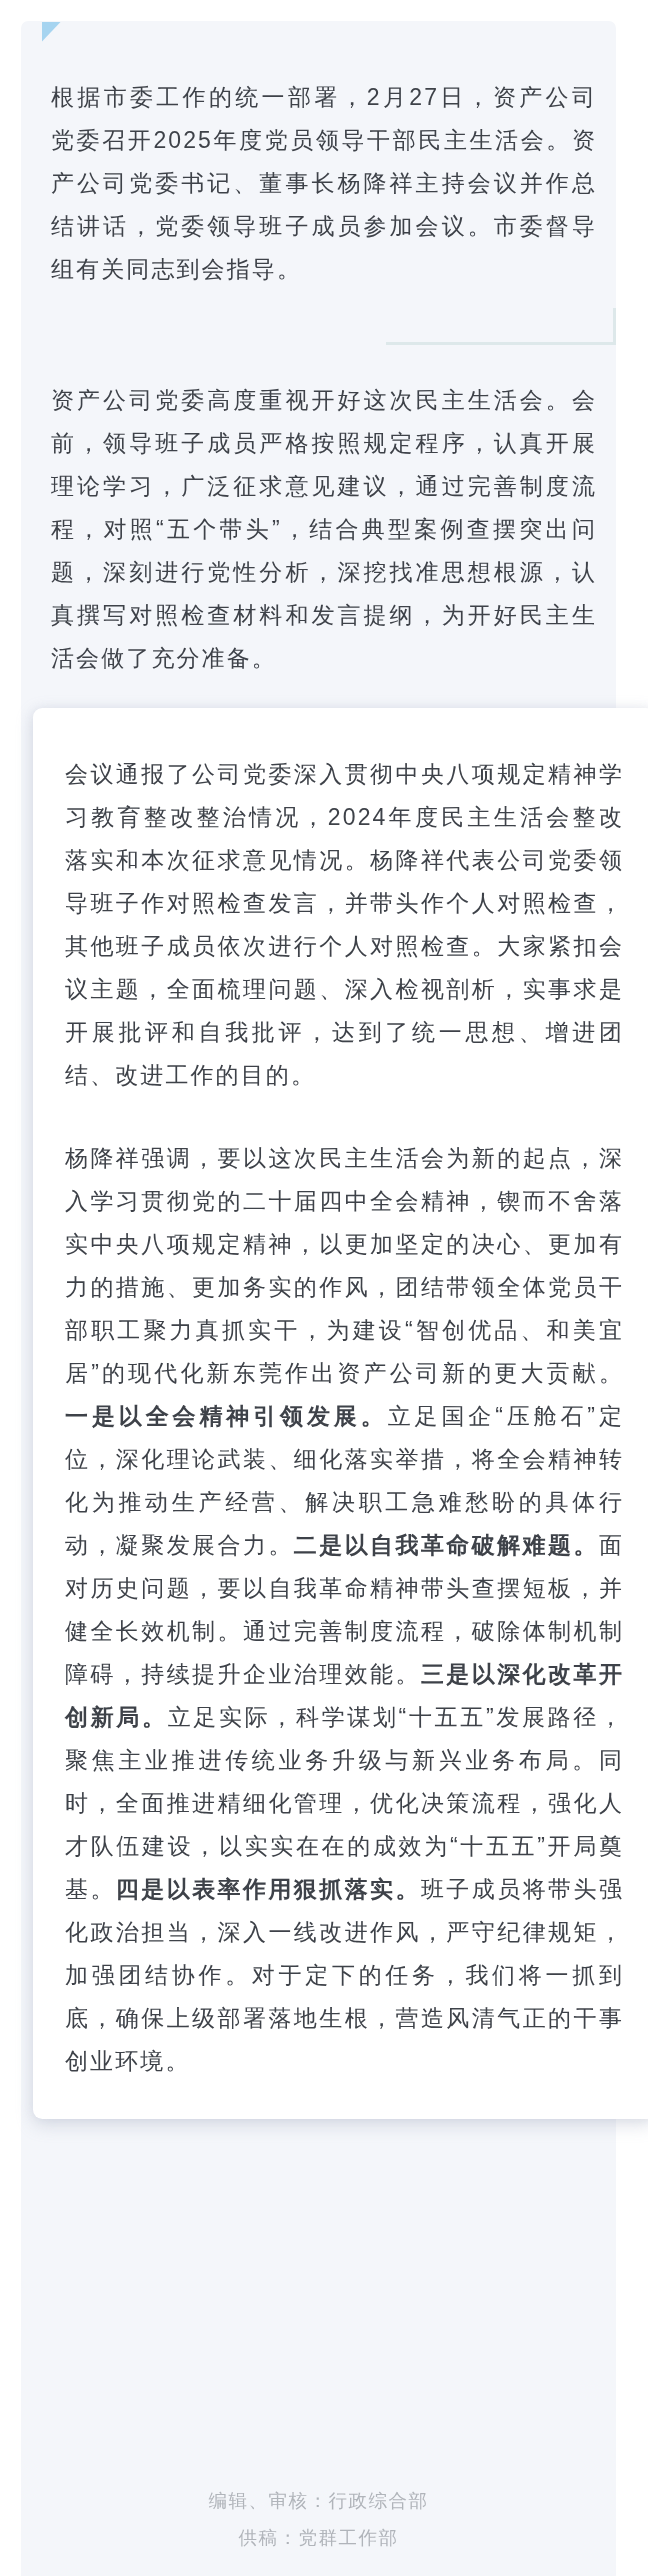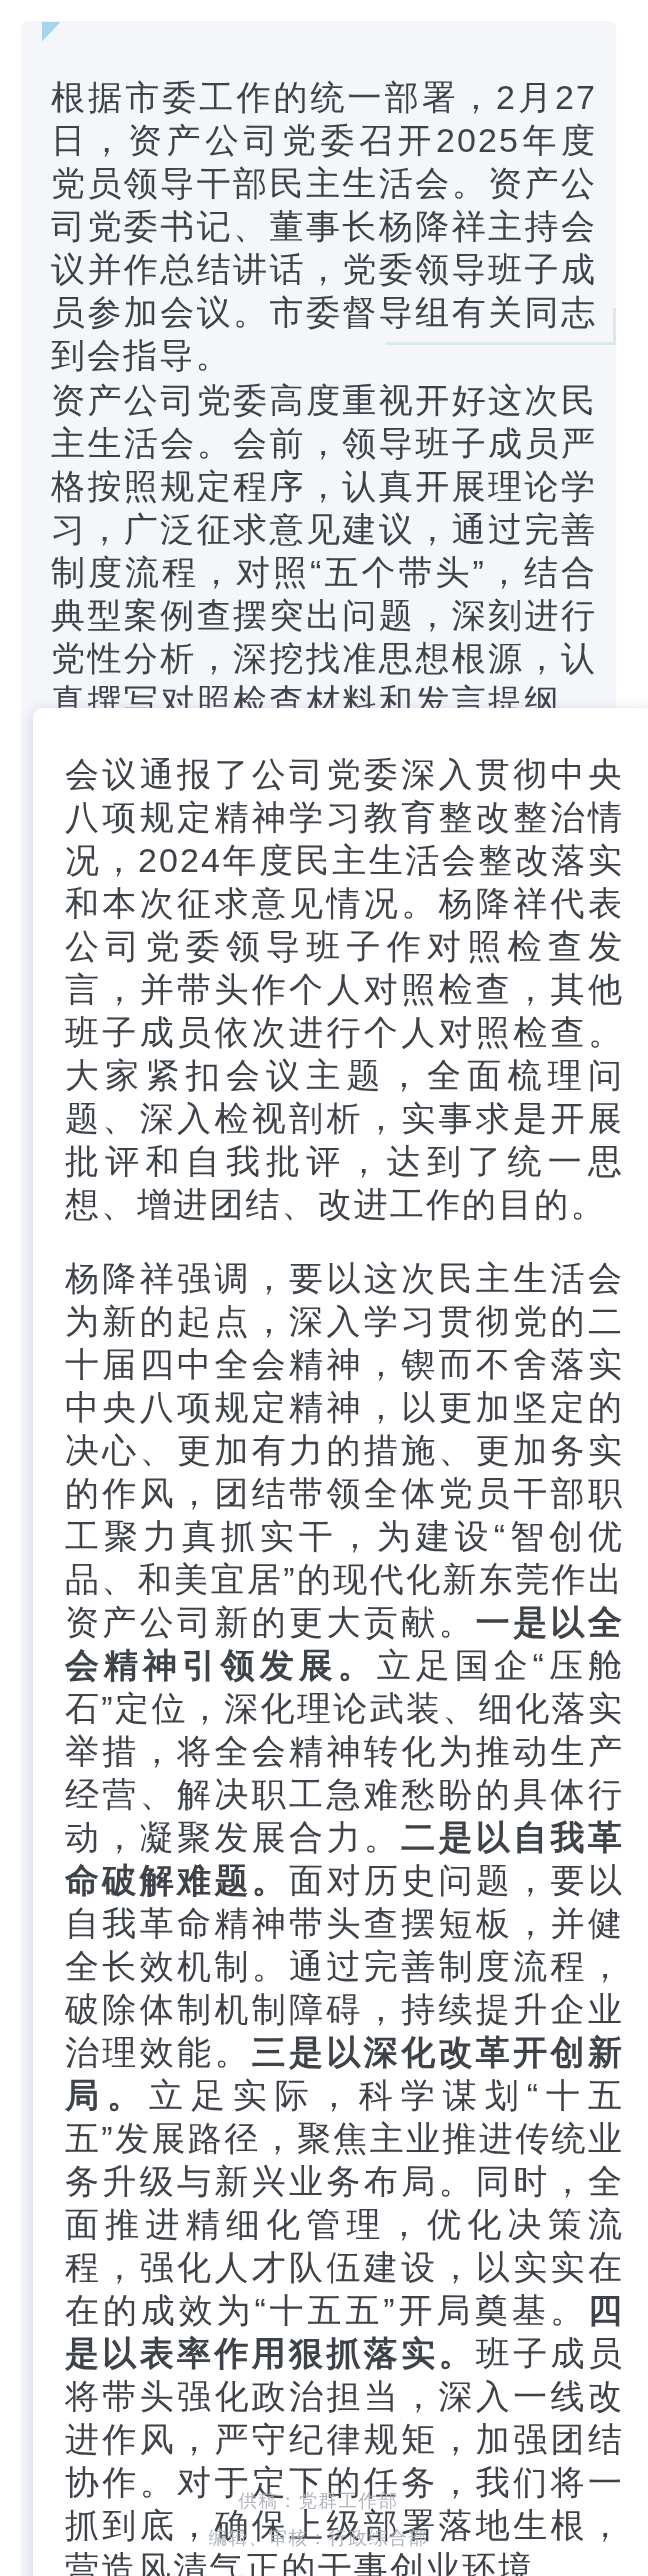--- a/index.html
+++ b/index.html
@@ -39,21 +39,21 @@
   .deco-bracket {
     position: absolute;
     right: 0;
     top: 287px;
     width: 227px;
     height: 34px;
     border-right: 3.1px solid #dde8ea;
     border-bottom: 3.1px solid #dde8ea;
   }
   .para {
-    font-size: 34px;
+    font-size: 23px;
     line-height: 43px;
     letter-spacing: 2.1px;
     color: #3e4249;
     text-align: justify;
     margin: 0;
   }
   .para-1 {
     position: absolute;
     left: 30px;
     top: 55px;
@@ -71,21 +71,21 @@
     left: 12px;
     top: 687px;
     width: 622px;
     box-sizing: border-box;
     padding: 45px 31px 36px 32px;
     background: #ffffff;
     border-radius: 9.3px;
     box-shadow: 0 5.2px 16.5px rgba(145, 155, 178, 0.30), 0 0 9.3px rgba(150, 160, 180, 0.12);
   }
   .para-4 {
-    margin-top: 31px;
+    margin-top: 40px;
   }
   .seg-bold {
     font-weight: 700;
   }
   .article-footer {
     position: absolute;
     left: 0;
     top: 2467px;
     width: 100%;
     text-align: center;
@@ -110,18 +110,18 @@
   <div class="deco-bracket"></div>
 
   <p class="para para-2">资产公司党委高度重视开好这次民主生活会。会前，领导班子成员严格按照规定程序，认真开展理论学习，广泛征求意见建议，通过完善制度流程，对照“五个带头”，结合典型案例查摆突出问题，深刻进行党性分析，深挖找准思想根源，认真撰写对照检查材料和发言提纲，为开好民主生活会做了充分准备。</p>
 
   <div class="content-card">
     <p class="para para-3">会议通报了公司党委深入贯彻中央八项规定精神学习教育整改整治情况，2024年度民主生活会整改落实和本次征求意见情况。杨降祥代表公司党委领导班子作对照检查发言，并带头作个人对照检查，其他班子成员依次进行个人对照检查。大家紧扣会议主题，全面梳理问题、深入检视剖析，实事求是开展批评和自我批评，达到了统一思想、增进团结、改进工作的目的。</p>
     <p class="para para-4"><span>杨降祥强调，要以这次民主生活会为新的起点，深入学习贯彻党的二十届四中全会精神，锲而不舍落实中央八项规定精神，以更加坚定的决心、更加有力的措施、更加务实的作风，团结带领全体党员干部职工聚力真抓实干，为建设“智创优品、和美宜居”的现代化新东莞作出资产公司新的更大贡献。</span><span class="seg-bold">一是以全会精神引领发展。</span><span>立足国企“压舱石”定位，深化理论武装、细化落实举措，将全会精神转化为推动生产经营、解决职工急难愁盼的具体行动，凝聚发展合力。</span><span class="seg-bold">二是以自我革命破解难题。</span><span>面对历史问题，要以自我革命精神带头查摆短板，并健全长效机制。通过完善制度流程，破除体制机制障碍，持续提升企业治理效能。</span><span class="seg-bold">三是以深化改革开创新局。</span><span>立足实际，科学谋划“十五五”发展路径，聚焦主业推进传统业务升级与新兴业务布局。同时，全面推进精细化管理，优化决策流程，强化人才队伍建设，以实实在在的成效为“十五五”开局奠基。</span><span class="seg-bold">四是以表率作用狠抓落实。</span><span>班子成员将带头强化政治担当，深入一线改进作风，严守纪律规矩，加强团结协作。对于定下的任务，我们将一抓到底，确保上级部署落地生根，营造风清气正的干事创业环境。</span></p>
   </div>
 
   <div class="article-footer">
+    <div class="footer-line">编辑、审核：行政综合部</div>
     <div class="footer-line">供稿：党群工作部</div>
-    <div class="footer-line">编辑、审核：行政综合部</div>
   </div>
 
 </div>
 
 
 </body></html>

